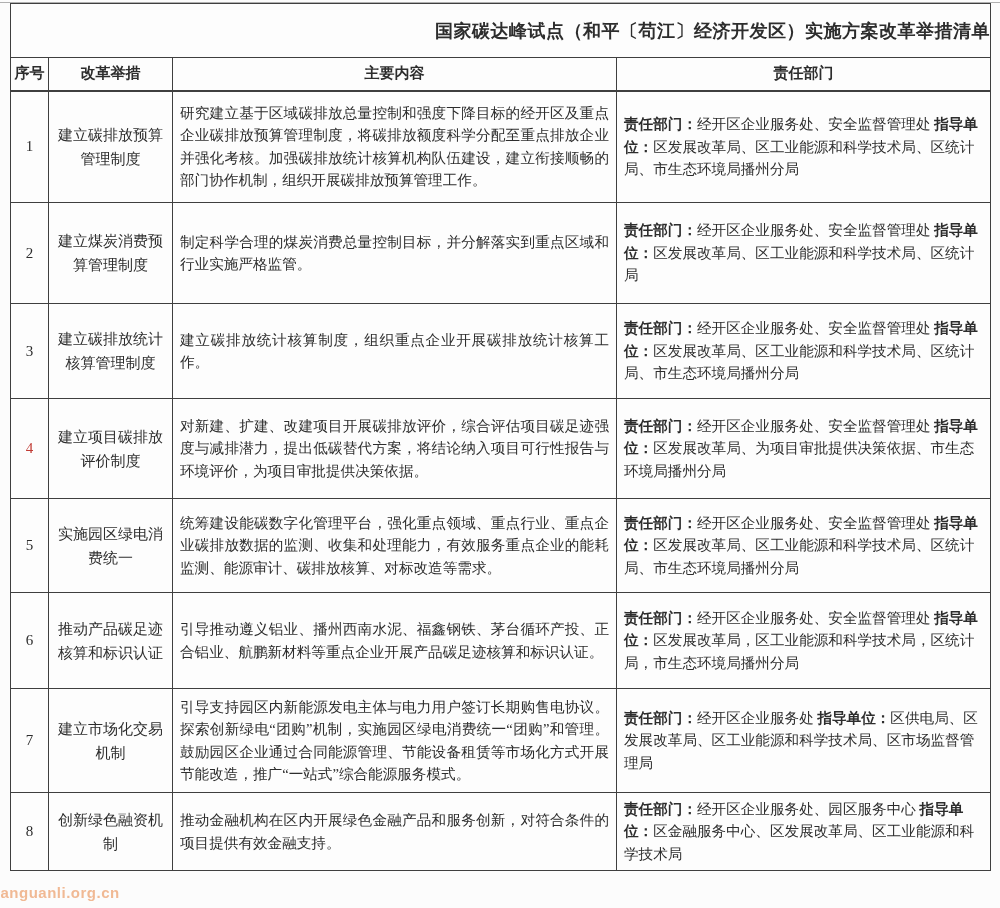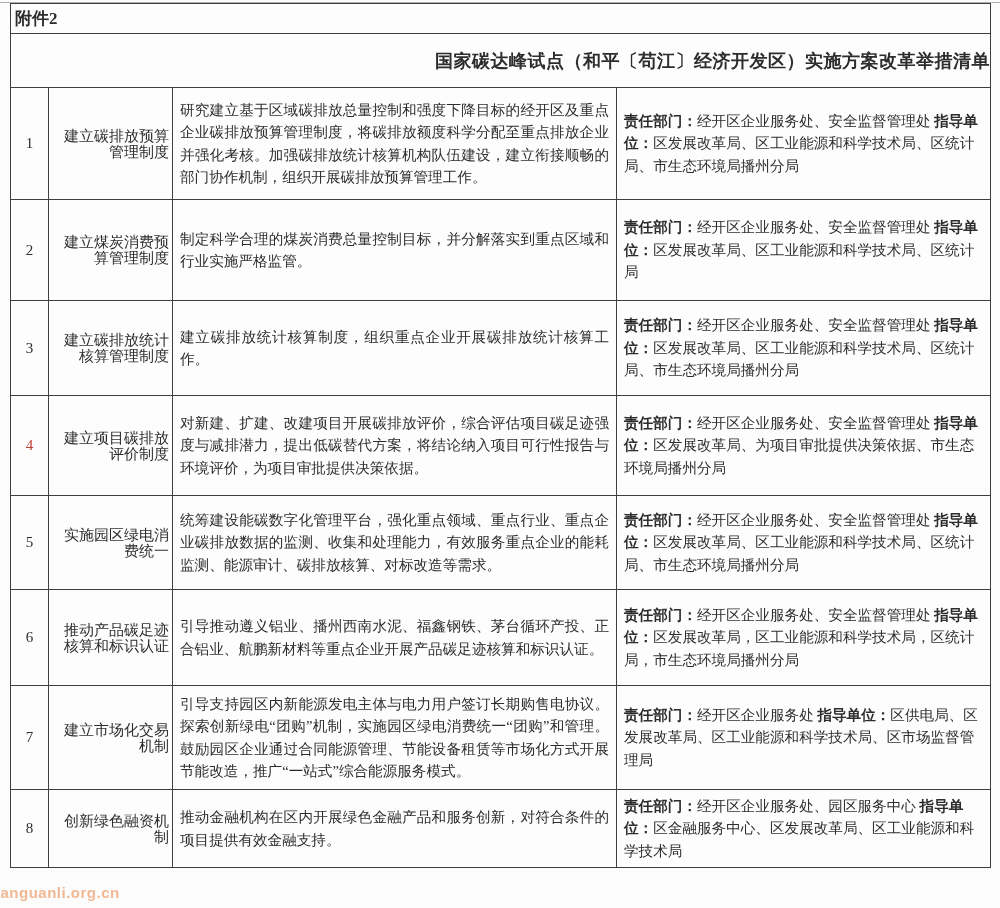--- a/index.html
+++ b/index.html
@@ -31,21 +31,21 @@
   }
   tr.header-row td {
     font-weight:bold; font-size:15px; text-align:center;
     height:33px; border-bottom:2px solid #3f3f3f;
   }
   .c-no {
     text-align:center; font-size:15px;
   }
   .c-no.red { color:var(--highlight,#c13b34); }
   .c-measure {
-    text-align:right; font-size:15px; line-height:16px; padding:2px 3px;
+    text-align:center; font-size:15px; line-height:24px; padding:2px 3px;
   }
   .c-content {
     text-align:justify; font-size:14.6px; line-height:22.5px;
     padding:2px 7px 2px 7px;
     margin-left:20px;
   }
   .c-resp {
     font-size:14.6px; line-height:22.5px; padding:2px 8px 2px 7px;
     text-align:left;
   }
@@ -63,25 +63,28 @@
 <div class="top-rule"></div>
 
 <table class="doc-table">
   <colgroup>
     <col style="width:38px">
       <col style="width:124px">
       <col style="width:444px">
       <col style="width:374px">
   </colgroup>
   <tbody>
-    <tr style="height:30px">
-      <td colspan="4" class="attachment-cell">附件2</td>
-    </tr>
     <tr style="height:54px">
       <td colspan="4" class="title-cell">国家碳达峰试点（和平〔苟江〕经济开发区）实施方案改革举措清单</td>
+    </tr>
+    <tr class="header-row" style="height:33px">
+      <td>序号</td>
+      <td>改革举措</td>
+      <td>主要内容</td>
+      <td>责任部门</td>
     </tr>
 
     <tr style="height:112px">
       <td class="c-no">1</td>
       <td class="c-measure">建立碳排放预算管理制度</td>
       <td class="c-content">研究建立基于区域碳排放总量控制和强度下降目标的经开区及重点企业碳排放预算管理制度，将碳排放额度科学分配至重点排放企业并强化考核。加强碳排放统计核算机构队伍建设，建立衔接顺畅的部门协作机制，组织开展碳排放预算管理工作。</td>
       <td class="c-resp">
         <div><b>责任部门：</b><span>经开区企业服务处、安全监督管理处</span>
         <b>指导单位：</b><span>区发展改革局、区工业能源和科学技术局、区统计局、市生态环境局播州分局</span></div>
       </td>

